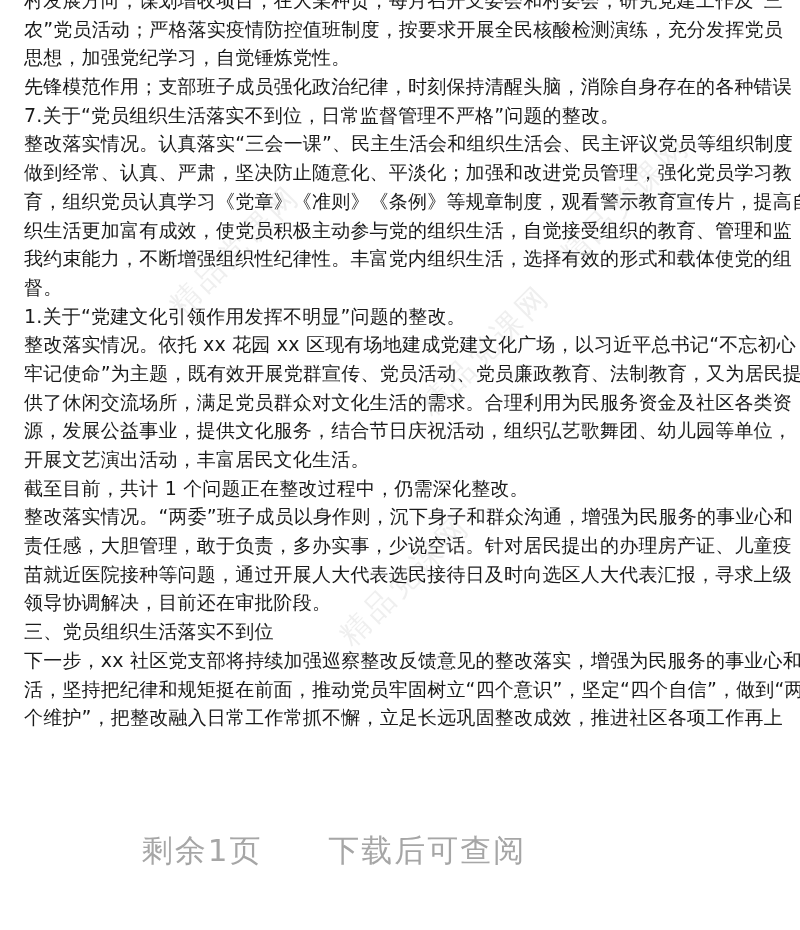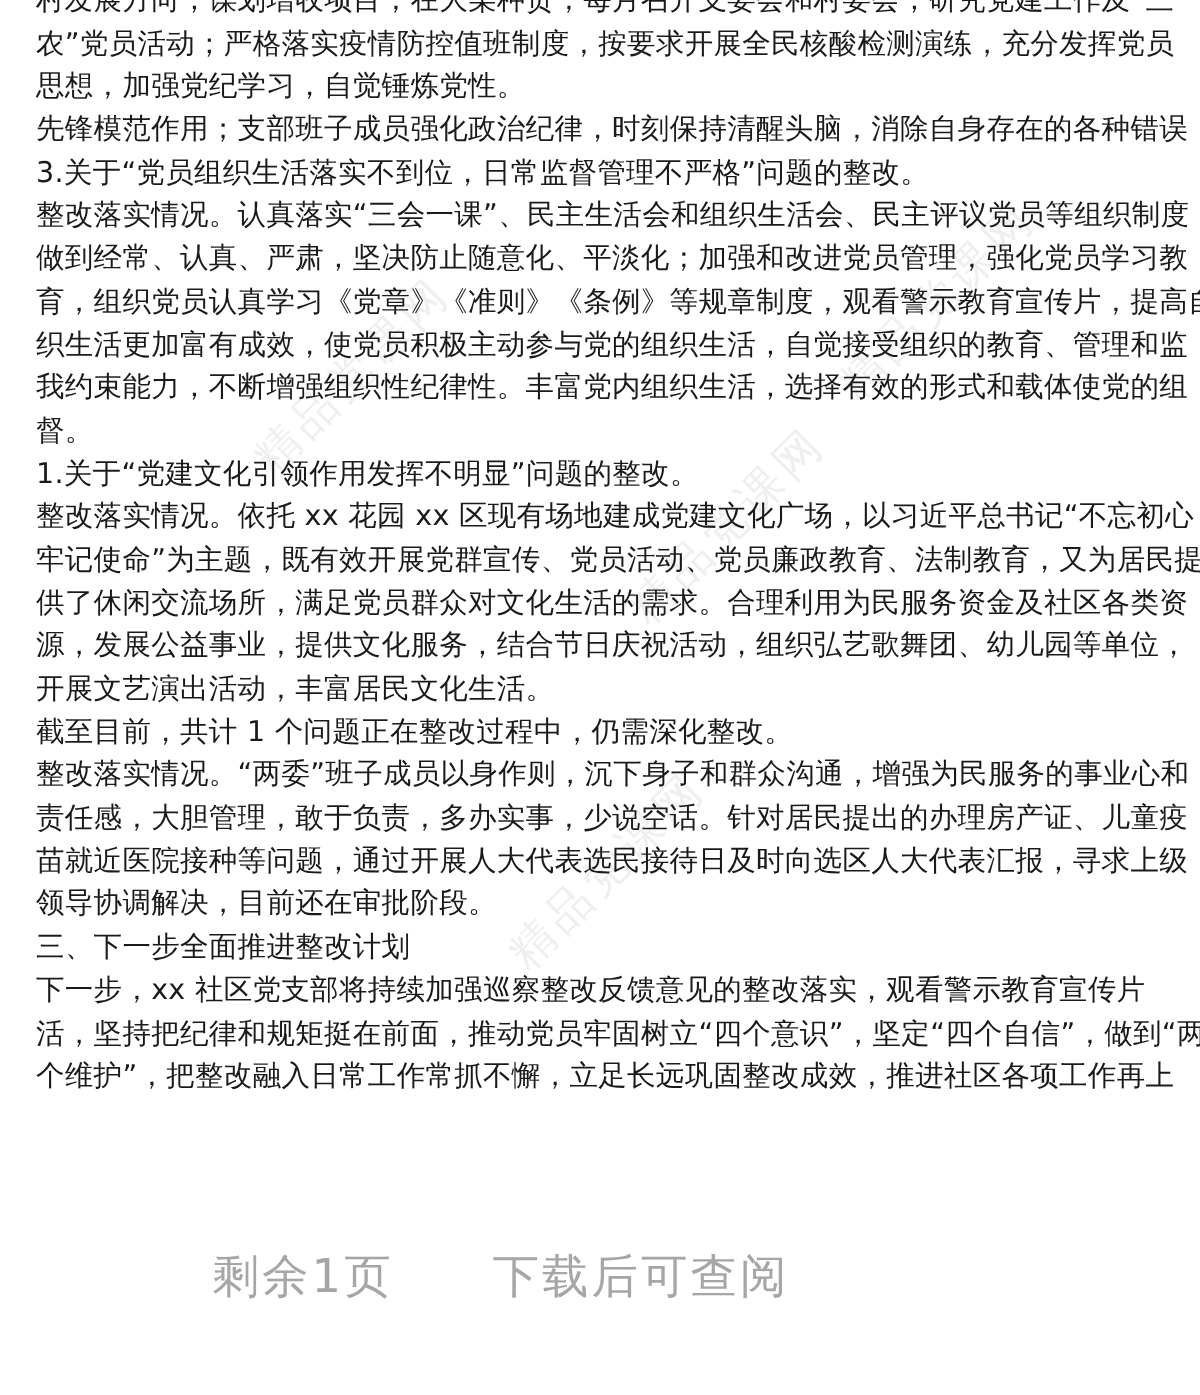--- a/index.html
+++ b/index.html
@@ -23,40 +23,40 @@
   <div class="watermark" style="left:150px; top:230px;">精品党课网</div>
   <div class="watermark" style="left:400px; top:330px;">精品党课网</div>
   <div class="watermark" style="left:320px; top:560px;">精品党课网</div>
   <div class="watermark" style="left:540px; top:180px;">精品党课网</div>
 
   <div class="content">
     <div class="line">村发展方向，谋划增收项目，在大某种贡，每月召开支委会和村委会，研究党建工作及“三</div>
     <div class="line">农”党员活动；严格落实疫情防控值班制度，按要求开展全民核酸检测演练，充分发挥党员</div>
     <div class="line">思想，加强党纪学习，自觉锤炼党性。</div>
     <div class="line">先锋模范作用；支部班子成员强化政治纪律，时刻保持清醒头脑，消除自身存在的各种错误</div>
-    <div class="line">3.关于“党员组织生活落实不到位，日常监督管理不严格”问题的整改。</div>
+    <div class="line">7.关于“党员组织生活落实不到位，日常监督管理不严格”问题的整改。</div>
     <div class="line">整改落实情况。认真落实“三会一课”、民主生活会和组织生活会、民主评议党员等组织制度，</div>
     <div class="line">做到经常、认真、严肃，坚决防止随意化、平淡化；加强和改进党员管理，强化党员学习教</div>
     <div class="line">育，组织党员认真学习《党章》《准则》《条例》等规章制度，观看警示教育宣传片，提高自</div>
     <div class="line">织生活更加富有成效，使党员积极主动参与党的组织生活，自觉接受组织的教育、管理和监</div>
     <div class="line">我约束能力，不断增强组织性纪律性。丰富党内组织生活，选择有效的形式和载体使党的组</div>
     <div class="line">督。</div>
     <div class="line">1.关于“党建文化引领作用发挥不明显”问题的整改。</div>
     <div class="line">整改落实情况。依托 xx 花园 xx 区现有场地建成党建文化广场，以习近平总书记“不忘初心，</div>
     <div class="line">牢记使命”为主题，既有效开展党群宣传、党员活动、党员廉政教育、法制教育，又为居民提</div>
     <div class="line">供了休闲交流场所，满足党员群众对文化生活的需求。合理利用为民服务资金及社区各类资</div>
     <div class="line">源，发展公益事业，提供文化服务，结合节日庆祝活动，组织弘艺歌舞团、幼儿园等单位，</div>
     <div class="line">开展文艺演出活动，丰富居民文化生活。</div>
     <div class="line">截至目前，共计 1 个问题正在整改过程中，仍需深化整改。</div>
     <div class="line">整改落实情况。“两委”班子成员以身作则，沉下身子和群众沟通，增强为民服务的事业心和</div>
     <div class="line">责任感，大胆管理，敢于负责，多办实事，少说空话。针对居民提出的办理房产证、儿童疫</div>
     <div class="line">苗就近医院接种等问题，通过开展人大代表选民接待日及时向选区人大代表汇报，寻求上级</div>
     <div class="line">领导协调解决，目前还在审批阶段。</div>
-    <div class="line">三、下一步全面推进整改计划</div>
-    <div class="line">下一步，xx 社区党支部将持续加强巡察整改反馈意见的整改落实，观看警示教育宣传片</div>
+    <div class="line">三、党员组织生活落实不到位</div>
+    <div class="line">下一步，xx 社区党支部将持续加强巡察整改反馈意见的整改落实，增强为民服务的事业心和</div>
     <div class="line">活，坚持把纪律和规矩挺在前面，推动党员牢固树立“四个意识”，坚定“四个自信”，做到“两</div>
     <div class="line">个维护”，把整改融入日常工作常抓不懈，立足长远巩固整改成效，推进社区各项工作再上</div>
   </div>
 
   <div class="footer">
     <span>剩余1页</span>
     <span>下载后可查阅</span>
   </div>
 </div>
 

